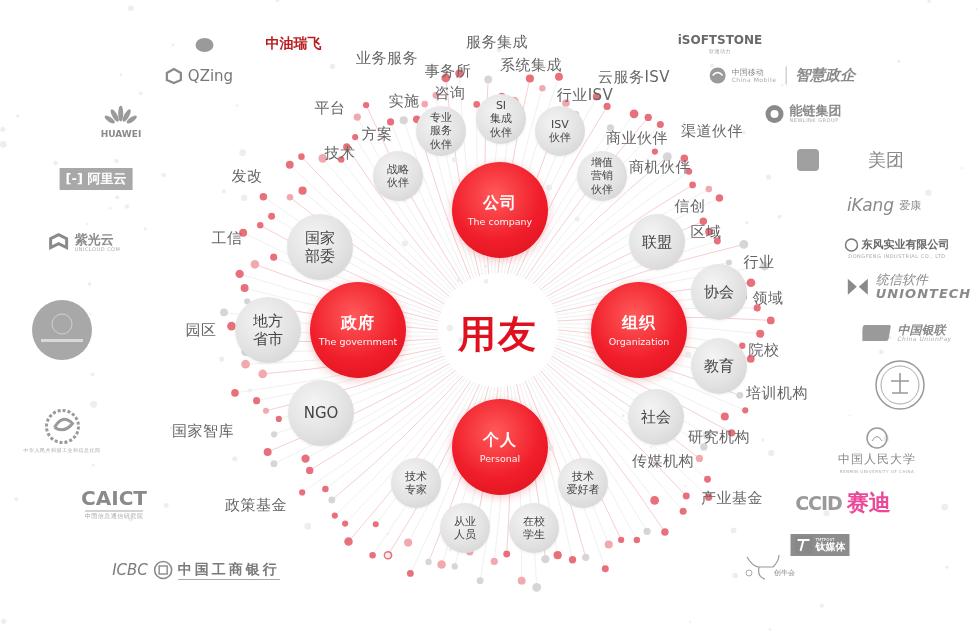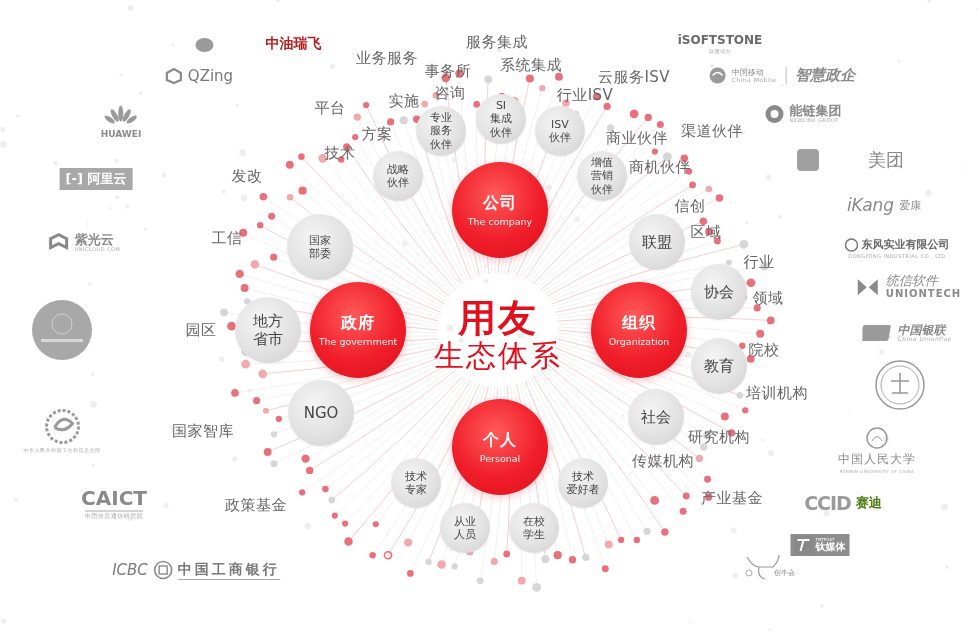--- a/index.html
+++ b/index.html
@@ -421,21 +421,21 @@
       </div>
       <div class="grey-node" style="left: 560px; top: 131px; width: 50px; height: 50px; font-size: 11px;">
         <span>ISV
 伙伴</span>
       </div>
       <div class="grey-node" style="left: 602px; top: 176px; width: 50px; height: 50px; font-size: 11px;">
         <span>增值
 营销
 伙伴</span>
       </div>
-      <div class="grey-node" style="left: 320px; top: 247px; width: 66px; height: 66px; font-size: 11px;">
+      <div class="grey-node" style="left: 320px; top: 247px; width: 66px; height: 66px; font-size: 15px;">
         <span>国家
 部委</span>
       </div>
       <div class="grey-node" style="left: 268px; top: 330px; width: 66px; height: 66px; font-size: 15px;">
         <span>地方
 省市</span>
       </div>
       <div class="grey-node" style="left: 321px; top: 413px; width: 66px; height: 66px; font-size: 15px;">
         <span>NGO</span>
       </div>
@@ -613,21 +613,21 @@
         <span class="sub" style="font-size:5px;">DONGFENG INDUSTRIAL CO., LTD</span>
       </div>
       <div class="logo" style="left: 908px; top: 287px;">
         <span class="mark">
           <svg width="26" height="24">
             <path d="M3 4 L12 12 L3 20 Z M23 4 L14 12 L23 20 Z" fill="#8a8a8a"></path>
           </svg>
         </span>
         <span style="display:flex;flex-direction:column;line-height:1.1;">
           <span class="" style="font-size:13px;font-style:italic;">统信软件</span>
-          <span class="name" style="font-size:10px;letter-spacing:1px;">UNIONTECH</span>
+          <span class="name" style="font-size:13px;letter-spacing:1px;font-style:italic;">UNIONTECH</span>
         </span>
       </div>
       <div class="logo" style="left: 907px; top: 333px;">
         <span class="mark">
           <svg width="30" height="20">
             <rect x="1" y="2" width="28" height="16" rx="2" fill="#9a9a9a" transform="skewX(-10)"></rect>
           </svg>
         </span>
         <span style="display:flex;flex-direction:column;line-height:1.05;">
           <span class="name" style="font-size:12px;font-style:italic;">中国银联</span>
@@ -648,21 +648,21 @@
           <svg width="24" height="24">
             <circle cx="12" cy="12" r="10" fill="none" stroke="#999" stroke-width="1.5"></circle>
             <path d="M7 15 Q12 6 17 15" fill="none" stroke="#999"></path>
           </svg>
         </span>
         <span class="" style="font-size:12px;font-family:&quot;DejaVu Serif&quot;,serif;letter-spacing:1px;">中国人民大学</span>
         <span class="sub" style="font-size:4px;">RENMIN UNIVERSITY OF CHINA</span>
       </div>
       <div class="logo" style="left: 843px; top: 503px;">
         <span class="name" style="font-size:19px;color:#9a9a9a;letter-spacing:-1px;">CCID</span>
-        <span class="name" style="font-size:13px;color:#4d7c0f;">赛迪</span>
+        <span class="name" style="font-size:22px;color:#ec4899;">赛迪</span>
       </div>
       <div class="logo" style="left: 820px; top: 545px;">
         <span style="background:#8d8d8d;color:#fff;padding:2px 4px;display:flex;align-items:center;gap:3px;">
           <span class="mark">
             <svg width="18" height="18">
               <rect x="0" y="0" width="18" height="18" fill="#888"></rect>
               <path d="M3 4 L15 4 M9 4 L6 15" stroke="#fff" stroke-width="2"></path>
             </svg>
           </span>
           <span style="display:flex;flex-direction:column;line-height:1;">
@@ -677,15 +677,14 @@
             <path d="M4 4 Q10 14 16 14 L30 14 Q36 8 36 2 M16 14 Q14 24 22 26" fill="none" stroke="#999" stroke-width="1.2"></path>
             <circle cx="6" cy="20" r="3" fill="none" stroke="#aaa"></circle>
           </svg>
         </span>
         <span class="" style="font-size:7px;margin-left:-14px;margin-top:10px;">创牛会</span>
       </div>
     </div>
 
   <div class="center-title">
     <div class="t1">用友</div>
-    <div class="t2">生态体系</div>
   </div>
 </div>
 
 </body></html>

